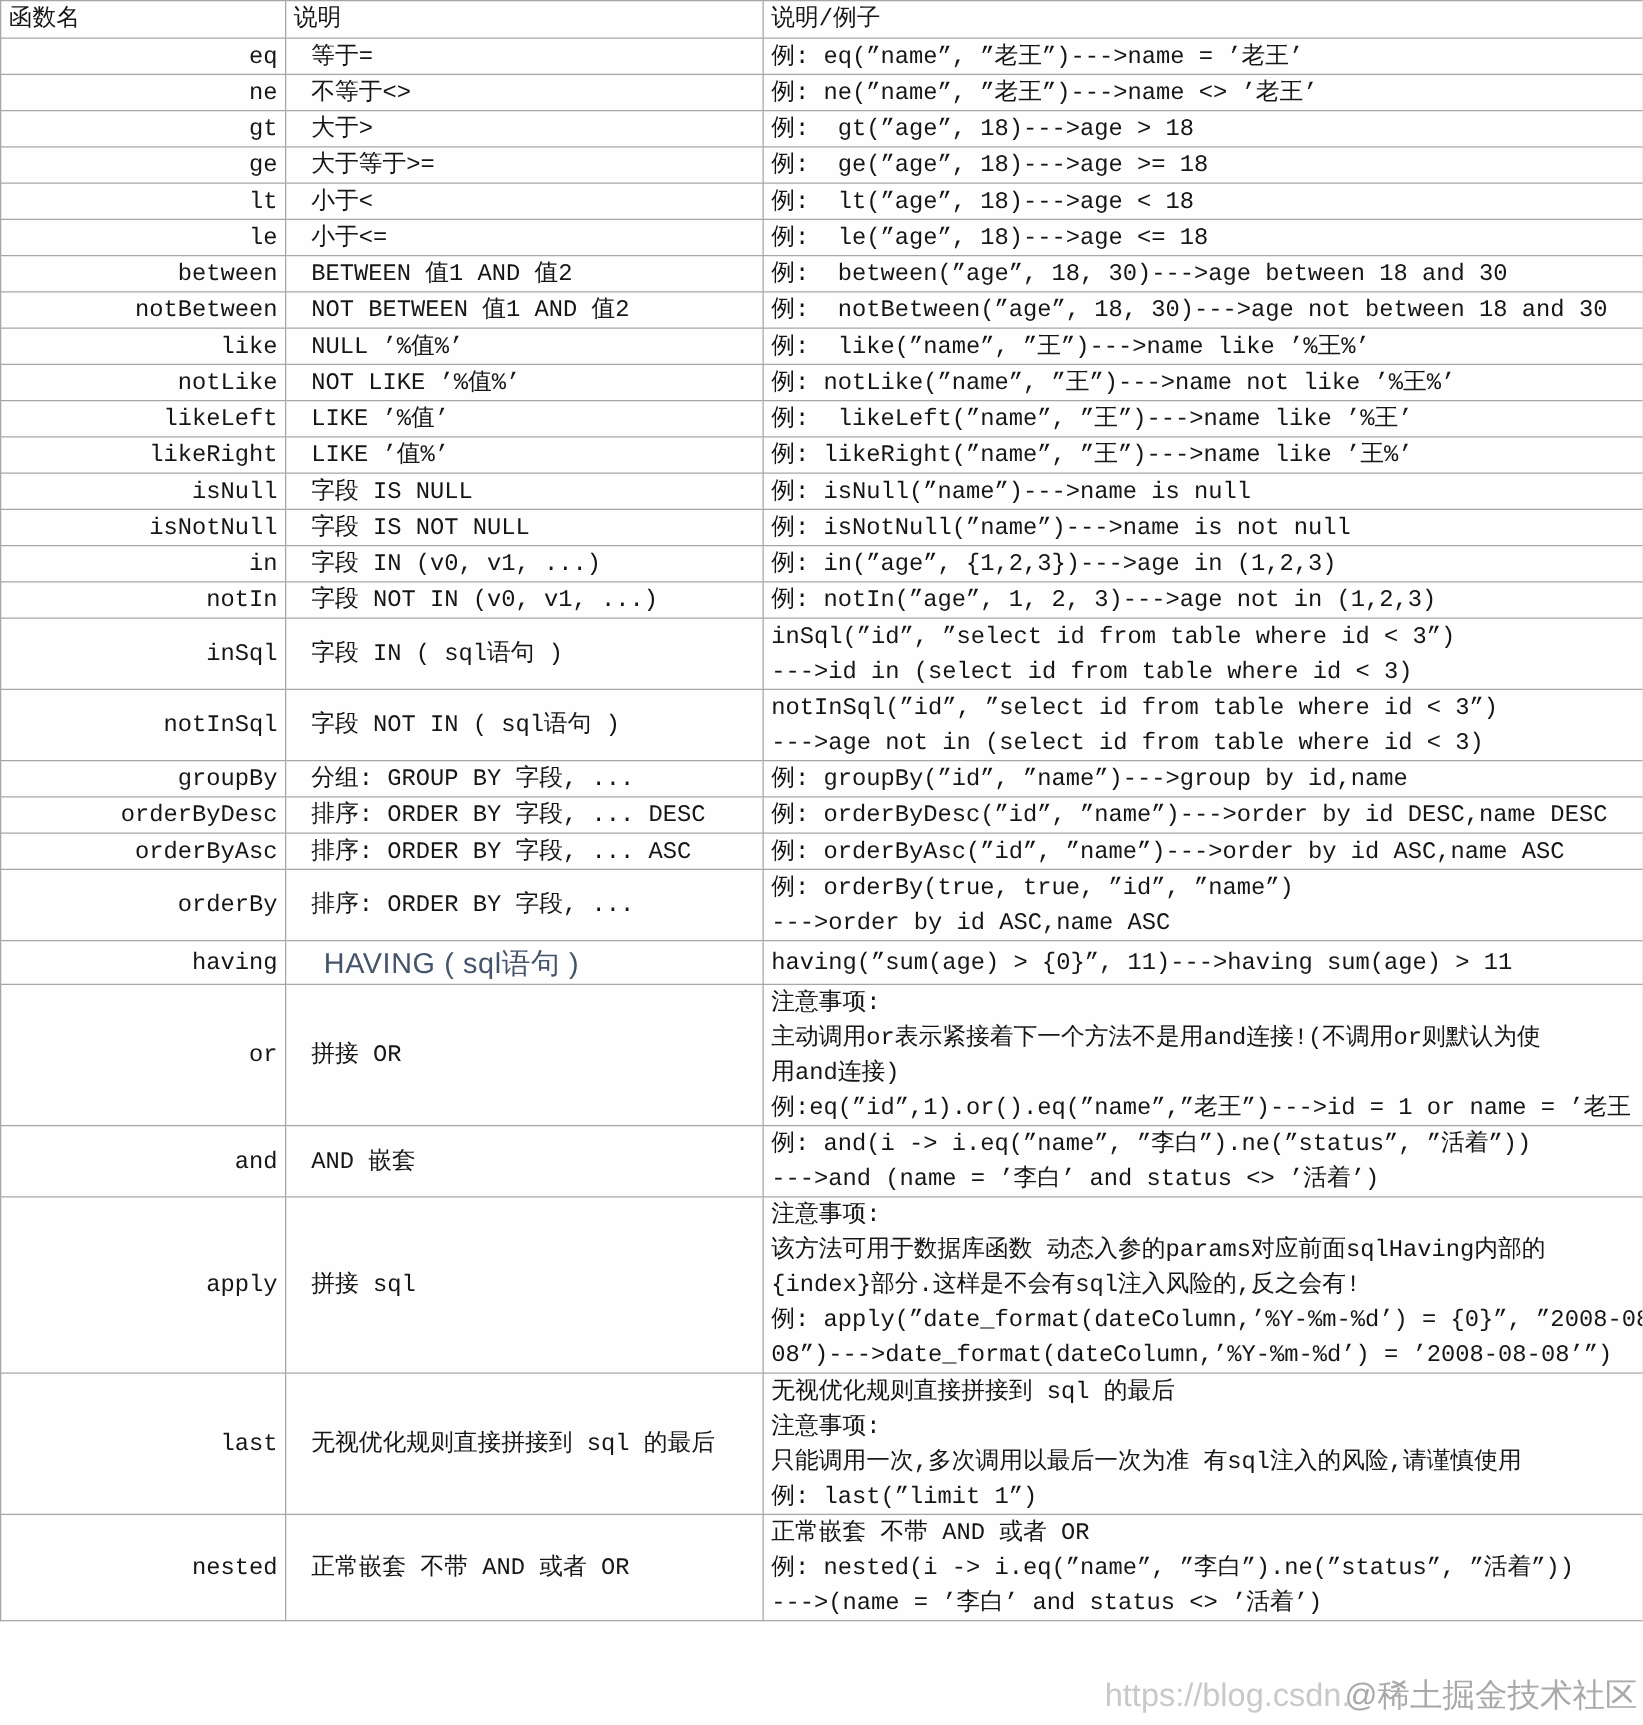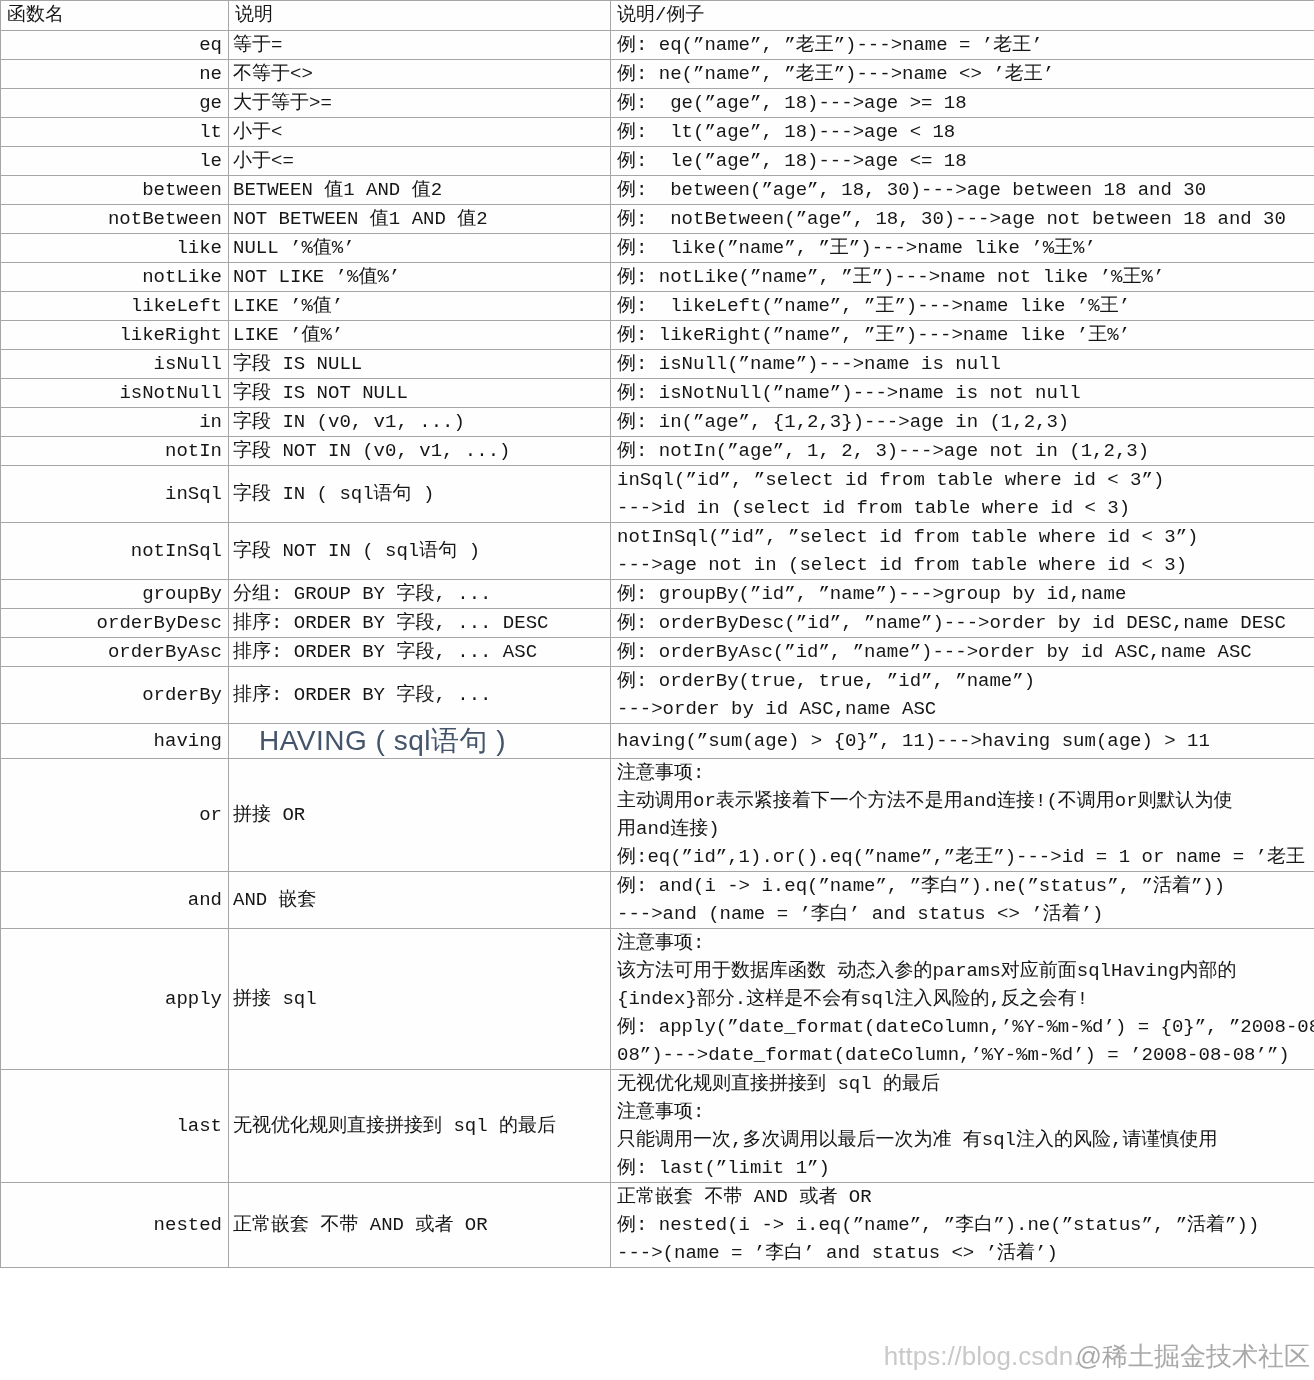--- a/index.html
+++ b/index.html
@@ -30,26 +30,26 @@
     text-align: left;
     vertical-align: middle;
     white-space: pre;
     overflow: hidden;
   }
   .fn-table th {
     line-height: 29px;
     margin-top: 21px;
   }
   .fn-table td.fn { padding-left: 5px; text-align: right; }
-  .fn-table td.desc { padding-left: 4px; }
+  .fn-table td.desc { padding-left: 20px; }
   .fn-table td.example { padding-left: 6px; }
   
   .fn-table td.desc.variant-having {
     font-family: "Liberation Sans", sans-serif;
-    font-size: 28px;
+    font-size: 23px;
     line-height: 34px;
     color: #44546a;
     padding-left: 30px;
     letter-spacing: 0.5px;
   }
   .watermark {
     position: absolute;
     right: 4px;
     bottom: 6px;
     font-family: "Liberation Sans", sans-serif;
@@ -81,20 +81,25 @@
         <td class="fn">eq</td>
         <td class="desc">等于=</td>
         <td class="example">例: eq(”name”, ”老王”)---&gt;name = ’老王’</td>
       </tr>
       <tr>
         <td class="fn">ne</td>
         <td class="desc">不等于&lt;&gt;</td>
         <td class="example">例: ne(”name”, ”老王”)---&gt;name &lt;&gt; ’老王’</td>
       </tr>
       <tr>
+        <td class="fn">gt</td>
+        <td class="desc">大于&gt;</td>
+        <td class="example">例:  gt(”age”, 18)---&gt;age &gt; 18</td>
+      </tr>
+      <tr>
         <td class="fn">ge</td>
         <td class="desc">大于等于&gt;=</td>
         <td class="example">例:  ge(”age”, 18)---&gt;age &gt;= 18</td>
       </tr>
       <tr>
         <td class="fn">lt</td>
         <td class="desc">小于&lt;</td>
         <td class="example">例:  lt(”age”, 18)---&gt;age &lt; 18</td>
       </tr>
       <tr>

